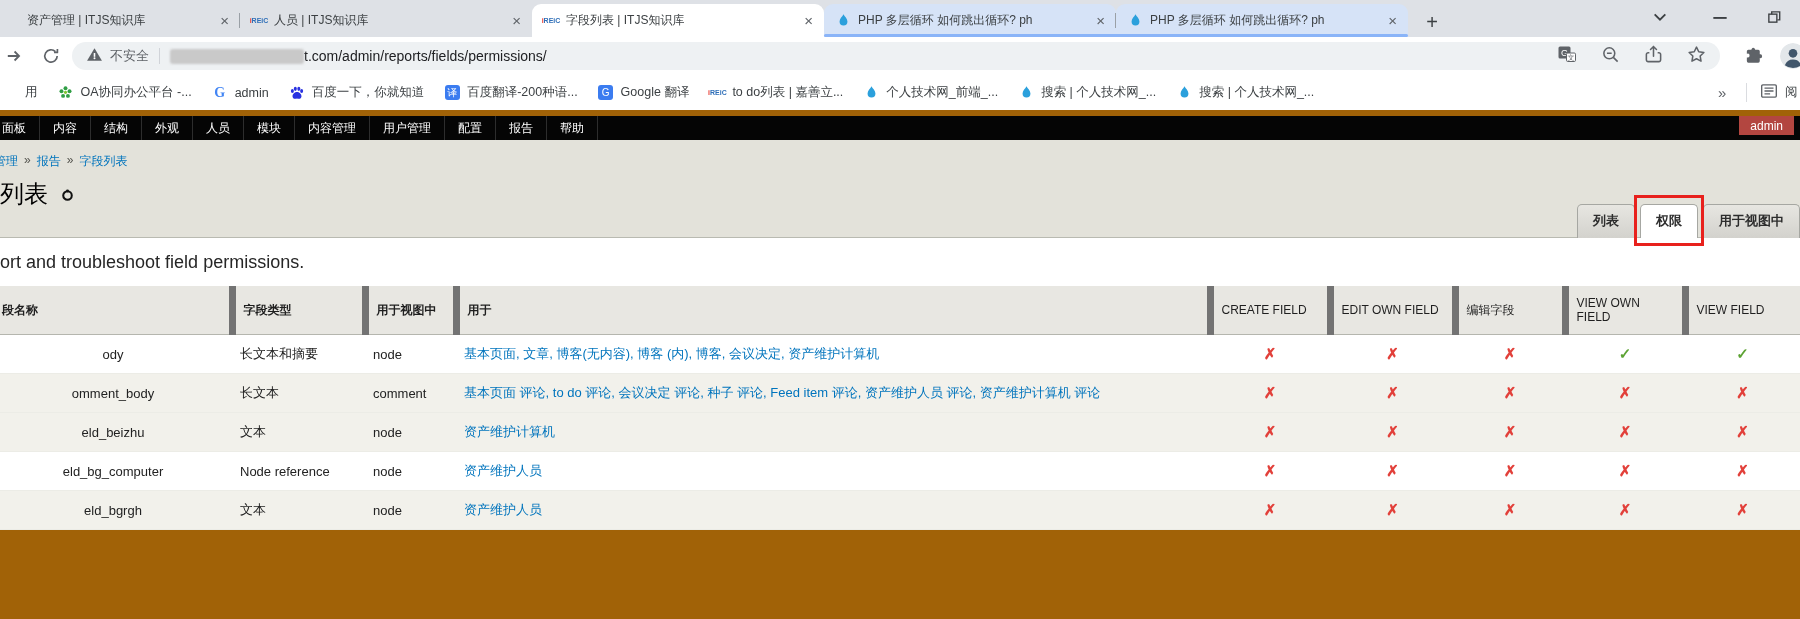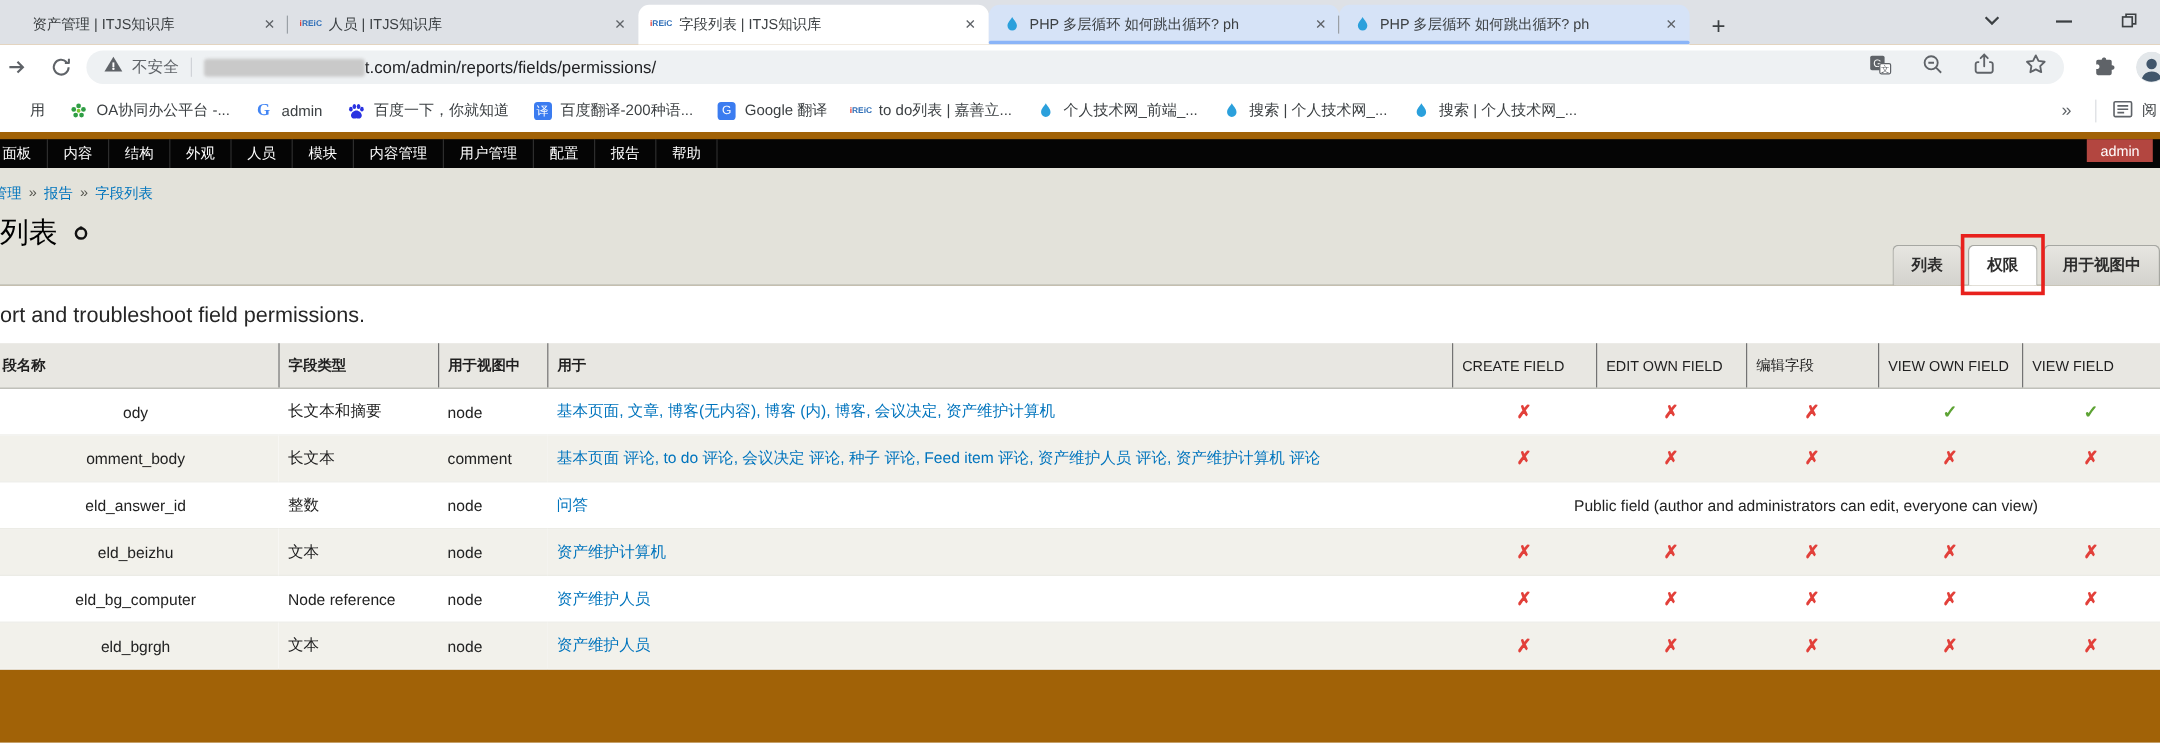--- a/index.html
+++ b/index.html
@@ -65,21 +65,21 @@
          background:linear-gradient(#e7e6e1,#d3d2cd);padding:7px 15px 8px;font-size:13px;font-weight:bold;
          color:#2d2d2d;white-space:nowrap;}
   .d-tab.active{background:#fff;}
   .d-tab:last-child{}
   .red-box{position:absolute;left:-7px;right:-7px;top:-10px;bottom:-8px;border:3px solid #e8211d;z-index:3;}
 
   
   .content{padding-top:14px;background:#fff;}
   .desc{font-size:18px;color:#262626;margin:0 0 13px 0;}
   table{width:1800px;border-collapse:collapse;table-layout:fixed;}
-  th{background:#e8e7e2;border-bottom:1px solid #b5b6ae;border-left:1px solid #737373;padding:10px 8px;
+  th{background:#e8e7e2;border-bottom:1px solid #b5b6ae;border-left:7px solid #737373;padding:10px 8px;
      font-size:12px;color:#1f1f1f;text-align:left;font-weight:bold;}
   th:first-child{border-left:none;padding-left:2px;}
   th.center{text-align:left;font-weight:normal;}
   td{padding:10px 8px;font-size:13px;color:#222;border-bottom:1px solid #ecece6;overflow:hidden;white-space:nowrap;}
   td:first-child{padding-left:2px;text-align:center;}
   tr.zebra{background:#f2f1eb;}
   .used{color:#0074bd;}
   .mark{text-align:center;font-size:15px;font-weight:bold;}
   .mark.deny{color:#e2403a;}
   .mark.allow{color:#5da334;}
@@ -387,27 +387,20 @@
             <td>omment_body</td>
             <td>长文本</td>
             <td>comment</td>
             <td class="used">基本页面 评论, to do 评论, 会议决定 评论, 种子 评论, Feed item 评论, 资产维护人员 评论, 资产维护计算机 评论</td>
             <td class="mark deny">✗</td>
             <td class="mark deny">✗</td>
             <td class="mark deny">✗</td>
             <td class="mark deny">✗</td>
             <td class="mark deny">✗</td>
           </tr>
-          <tr class="">
-            <td>eld_answer_id</td>
-            <td>整数</td>
-            <td>node</td>
-            <td class="used">问答</td>
-            <td class="public" colspan="5">Public field (author and administrators can edit, everyone can view)</td>
-          </tr>
           <tr class="zebra">
             <td>eld_beizhu</td>
             <td>文本</td>
             <td>node</td>
             <td class="used">资产维护计算机</td>
             <td class="mark deny">✗</td>
             <td class="mark deny">✗</td>
             <td class="mark deny">✗</td>
             <td class="mark deny">✗</td>
             <td class="mark deny">✗</td>

